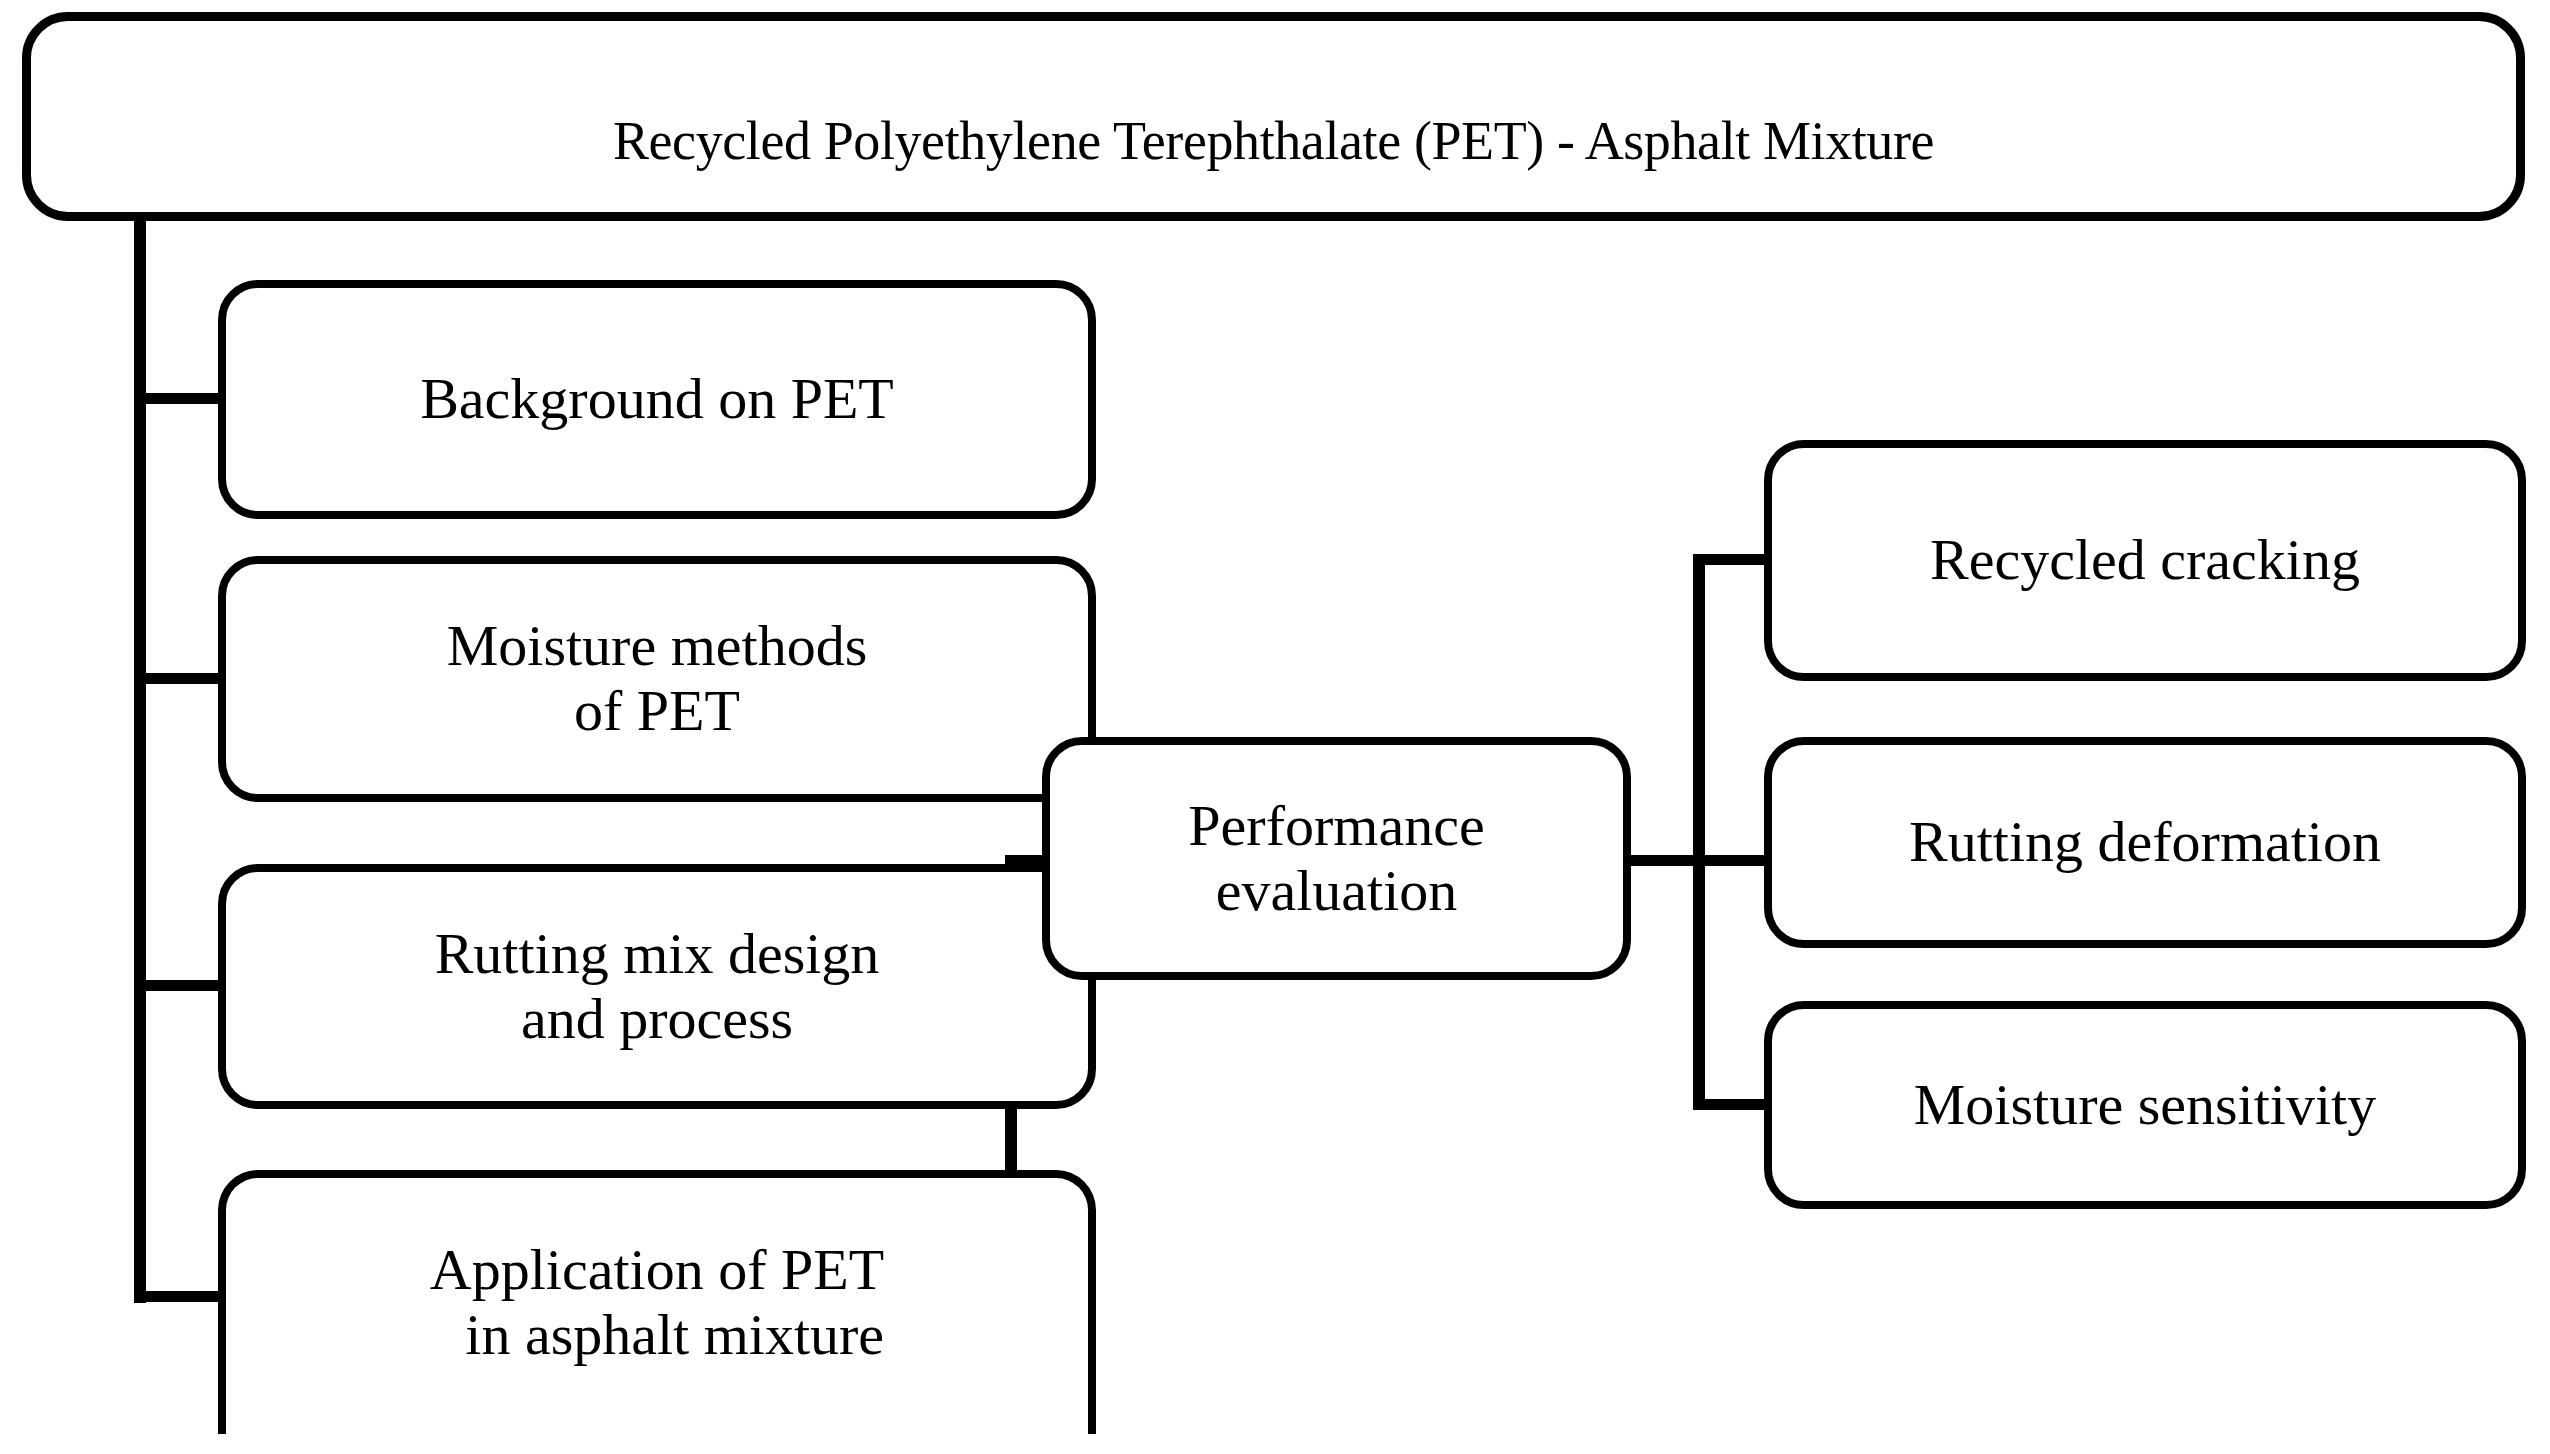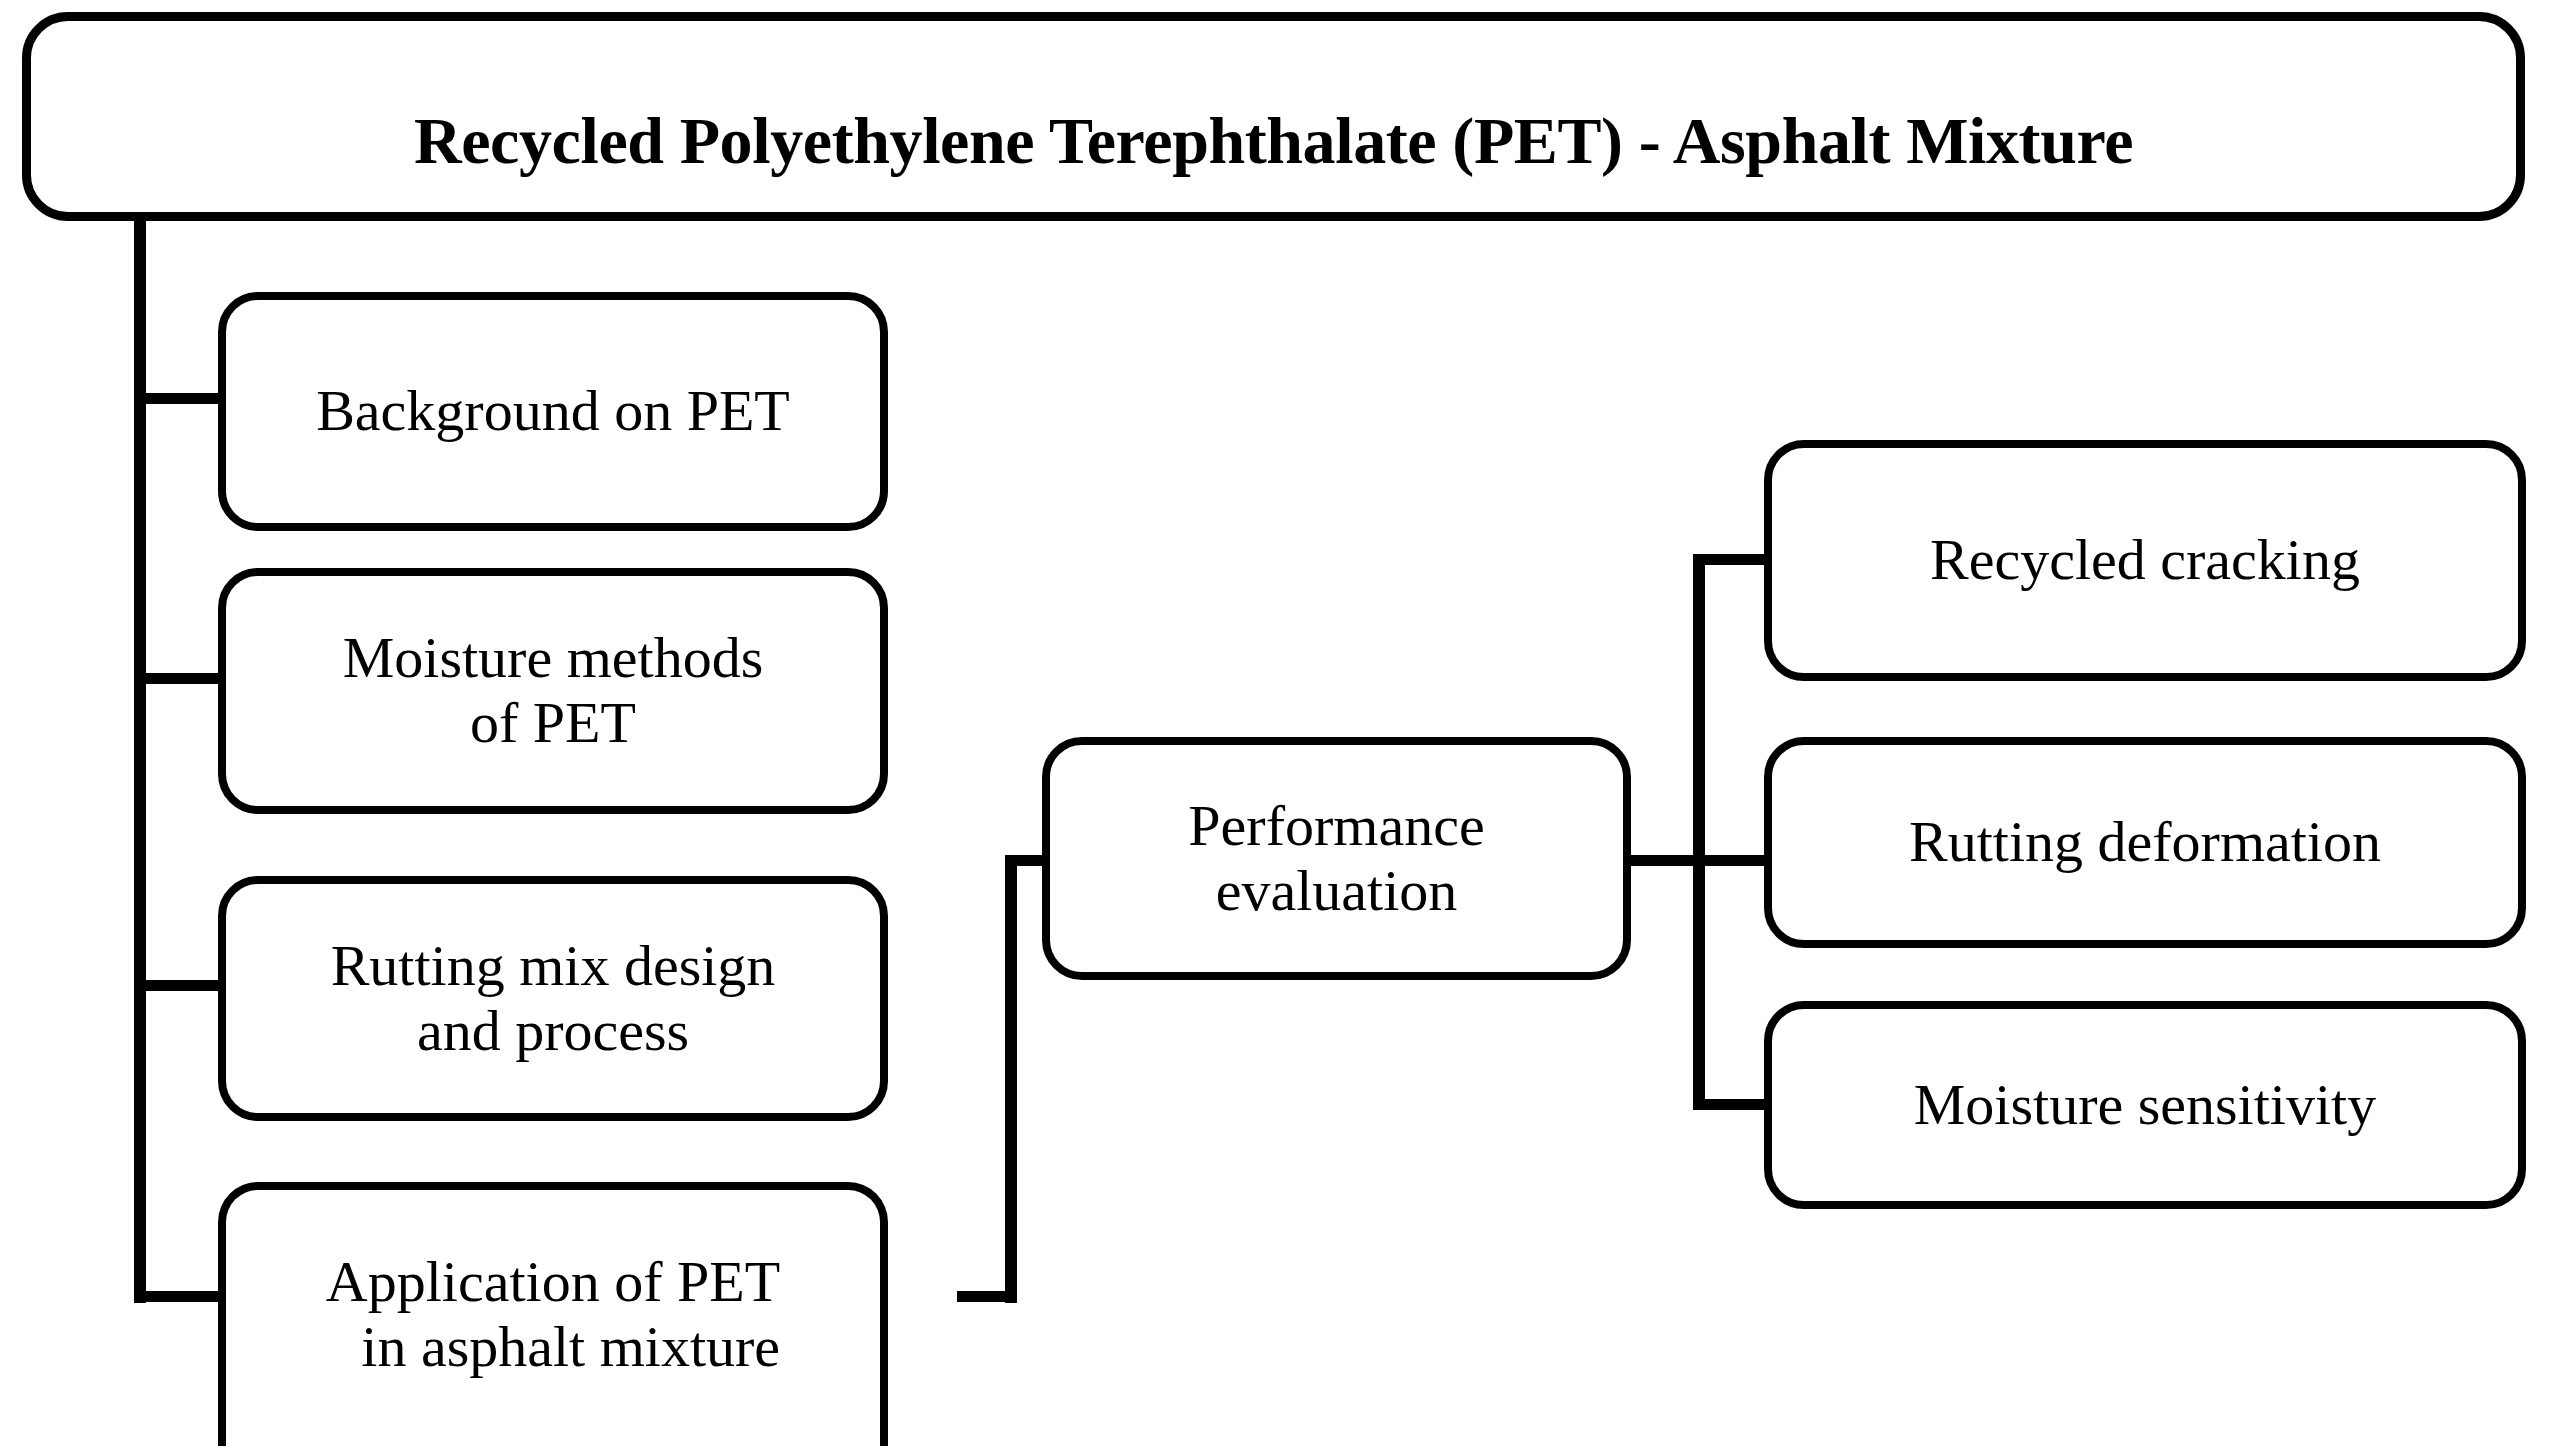--- a/index.html
+++ b/index.html
@@ -37,27 +37,27 @@
   
   #node-root {
     left: 22px;
     top: 12.3px;
     width: 2503px;
     height: 209px;
     border-width: 9.7px;
     border-radius: 46px;
   }
   #node-root .label {
-    font-size: 66px;
-    font-weight: bold;
+    font-size: 54px;
+    font-weight: normal;
     letter-spacing: -0.4px;
     margin-top: 48px;
   }
   
-  .left-node { left: 218px; width: 670px; margin-top: 12px; }
+  .left-node { left: 218px; width: 878px; }
   .left-node .label { font-size: 58px; }
   #node-background  { top: 280px; height: 239px; }
   #node-methods     { top: 556px; height: 246px; }
   #node-mixdesign   { top: 864px; height: 245px; }
   #node-application { top: 1170px; height: 264px; border-bottom: none; border-bottom-left-radius: 0; border-bottom-right-radius: 0; }
   #node-application .label { transform: translateY(-3.5px); text-align: right; }
   
   #node-performance {
     left: 1042px;
     top: 737px;

